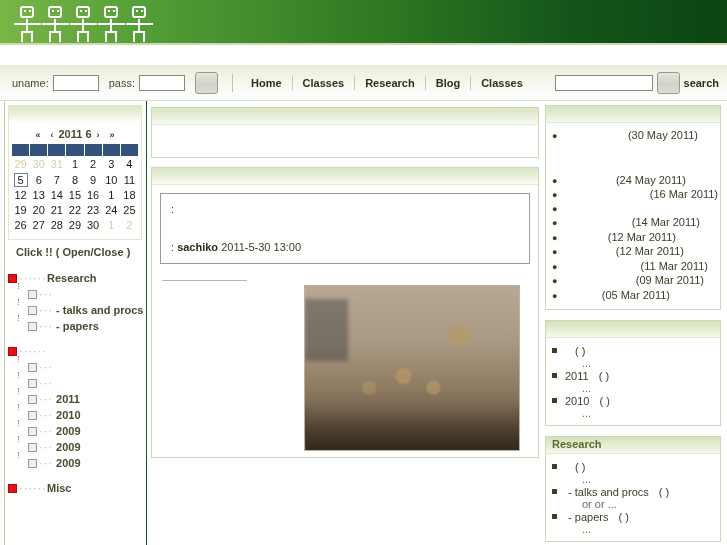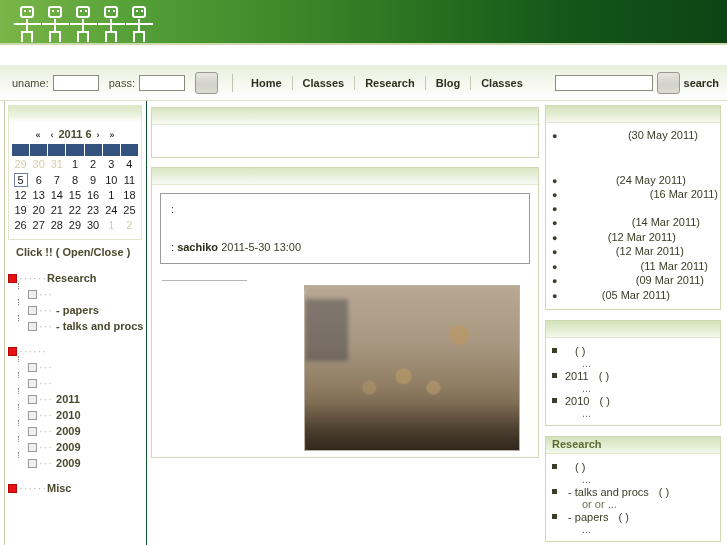--- a/index.html
+++ b/index.html
@@ -328,22 +328,22 @@
               </tbody>
           </table>
         </div>
       </div>
 
       <div class="treewrap">
         <div class="treetitle">Click !! ( Open/Close )</div>
         <div id="tree-items">
             <div class="tnode"><span class="sq red"></span><span class="dots">······</span><span class="lbl">Research</span></div>
             <div class="tnode tchild"><span class="sq box"></span><span class="dots">···</span><span class="lbl"></span></div>
+            <div class="tnode tchild"><span class="sq box"></span><span class="dots">···</span><span class="lbl">    - talks and procs</span></div>
             <div class="tnode tchild"><span class="sq box"></span><span class="dots">···</span><span class="lbl">   - papers</span></div>
-            <div class="tnode tchild"><span class="sq box"></span><span class="dots">···</span><span class="lbl">    - talks and procs</span></div>
             <div class="tnode" style="margin-top: 9px;"><span class="sq red"></span><span class="dots">······</span><span class="lbl"></span></div>
             <div class="tnode tchild"><span class="sq box"></span><span class="dots">···</span><span class="lbl"></span></div>
             <div class="tnode tchild"><span class="sq box"></span><span class="dots">···</span><span class="lbl"></span></div>
             <div class="tnode tchild"><span class="sq box"></span><span class="dots">···</span><span class="lbl">   2011</span></div>
             <div class="tnode tchild"><span class="sq box"></span><span class="dots">···</span><span class="lbl">   2010</span></div>
             <div class="tnode tchild"><span class="sq box"></span><span class="dots">···</span><span class="lbl">     2009</span></div>
             <div class="tnode tchild"><span class="sq box"></span><span class="dots">···</span><span class="lbl">   2009</span></div>
             <div class="tnode tchild"><span class="sq box"></span><span class="dots">···</span><span class="lbl">   2009</span></div>
             <div class="tnode" style="margin-top: 9px;"><span class="sq red"></span><span class="dots">······</span><span class="lbl">Misc</span></div>
           </div>

